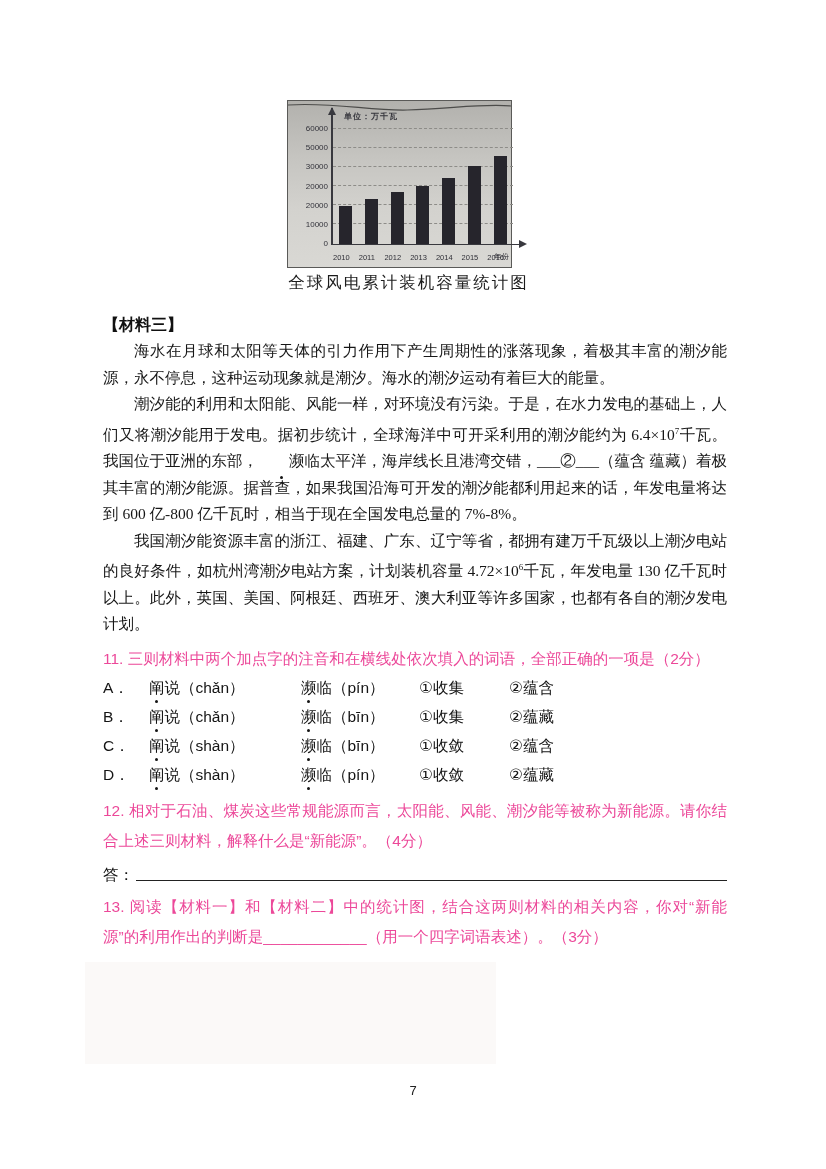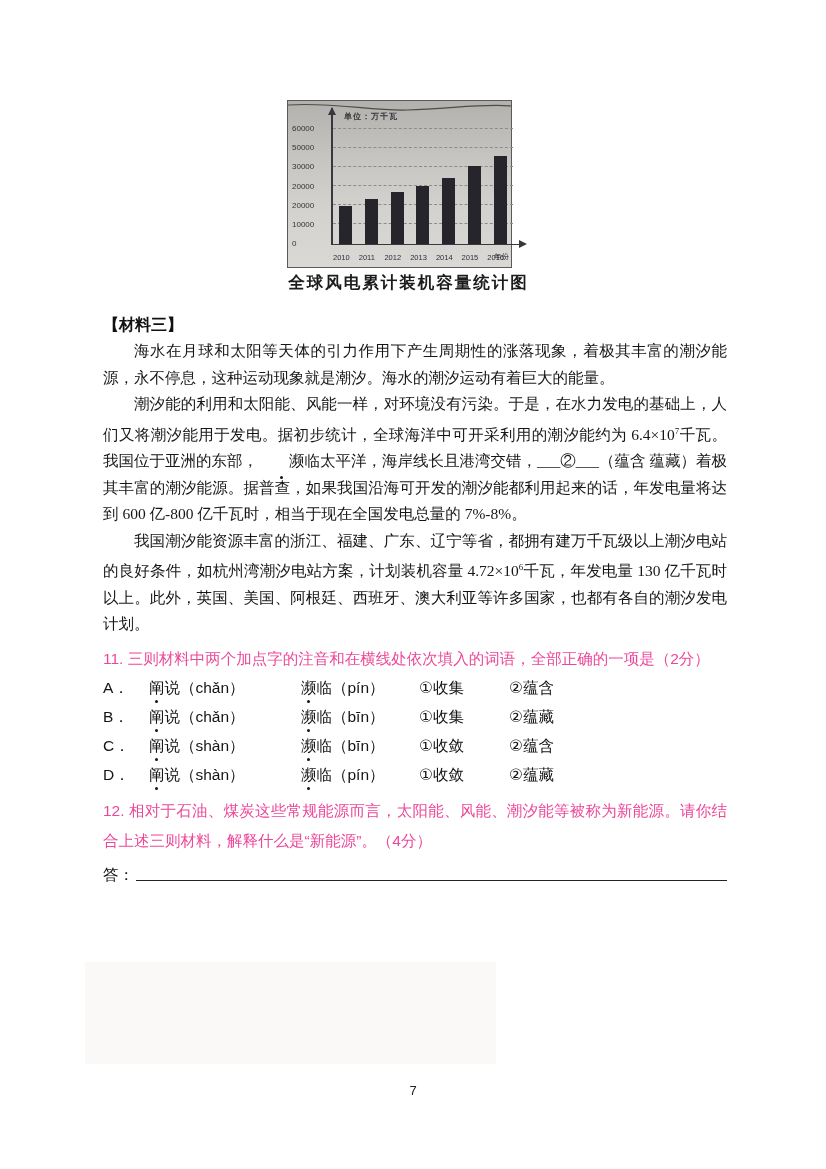--- a/index.html
+++ b/index.html
@@ -21,29 +21,29 @@
   .yaxis-line { position: absolute; left: 43px; bottom: 22px; width: 1.5px; height: 137px; background: #38383e; }
   .xaxis-line { position: absolute; left: 43px; bottom: 22px; width: 189px; height: 1.5px; background: #38383e; }
   .y-arrow { position: absolute; left: 39.5px; top: 6px; width: 0; height: 0;
     border-left: 4px solid transparent; border-right: 4px solid transparent; border-bottom: 8px solid #38383e; }
   .x-arrow { position: absolute; left: 231px; bottom: 18.7px; width: 0; height: 0;
     border-top: 4px solid transparent; border-bottom: 4px solid transparent; border-left: 8px solid #38383e; }
   .grid, .bars { position: absolute; left: 45px; bottom: 23.5px; width: 180px; height: 115px; }
   .gl { position: absolute; left: 0; width: 100%; height: 0; border-top: 1px dashed #8d8c88; }
   .bars { display: flex; align-items: flex-end; justify-content: space-around; }
   .bar { width: 13px; background: #26252c; }
-  .ytick { position: absolute; left: 4px; width: 36px; font-size: 8px;
+  .ytick { position: absolute; left: 4px; width: 36px; text-align: right; font-size: 8px;
     color: #32323a; font-family: "Liberation Sans", sans-serif; line-height: 9px; }
   .xlabels { position: absolute; left: 45px; bottom: 5px; width: 180px; display: flex; justify-content: space-around; }
   .xlabel { flex: 1; text-align: left; font-size: 7.5px; color: #2e2e36;
     font-family: "Liberation Sans", sans-serif; }
   .xaxis-title { position: absolute; right: 2px; bottom: 5px; font-size: 7.5px; color: #2e2e36; }
 
   .caption { position: absolute; left: 247px; top: 272px; width: 323px; text-align: center;
-    font-size: 16.5px; letter-spacing: 2px; color: #1c1c1c; font-weight: bold; }
+    font-size: 16.5px; letter-spacing: 2px; color: #1c1c1c; }
 
   
   .content { position: absolute; left: 103px; top: 312px; width: 624px; }
   .mat-heading { font-size: 16px; font-weight: bold; line-height: 26px; }
   .mat-p { text-indent: 2em; font-size: 15.5px; line-height: 26.5px; text-align: justify; color: #161616; }
   .mat-p sup { font-size: 9px; vertical-align: super; }
   .q-text { margin-top: 6px; font-size: 15.5px; line-height: 30px; text-align: justify;
     font-family: "Liberation Sans", "DejaVu Sans", sans-serif; color: #ec4899; }
   .opt-row { display: grid; grid-template-columns: 46px 152px 118px 90px auto; align-items: center;
     height: 29px; font-size: 15.5px; font-family: "Liberation Sans", "DejaVu Sans", sans-serif; color: #141414; }
@@ -151,17 +151,20 @@
           <span class="opt-col">②蕴藏</span>
         </div>
       </div>
 
     <p class="q-text">12. 相对于石油、煤炭这些常规能源而言，太阳能、风能、潮汐能等被称为新能源。请你结合上述三则材料，解释什么是“新能源”。（4分）</p>
     <div class="answer-row">
       <span>答：</span>
       <span class="fill-line"></span>
     </div>
 
+    <p class="q-text">
+      <span>13. 阅读【材料一】和【材料二】中的统计图，结合这两则材料的相关内容，你对“新能源”的利用作出的判断是</span><span>____________</span><span>（用一个四字词语表述）。（3分）</span>
+    </p>
   </div>
 
   <div class="faint-box"></div>
   <div class="page-num">7</div>
 </div>
 
 </body></html>

